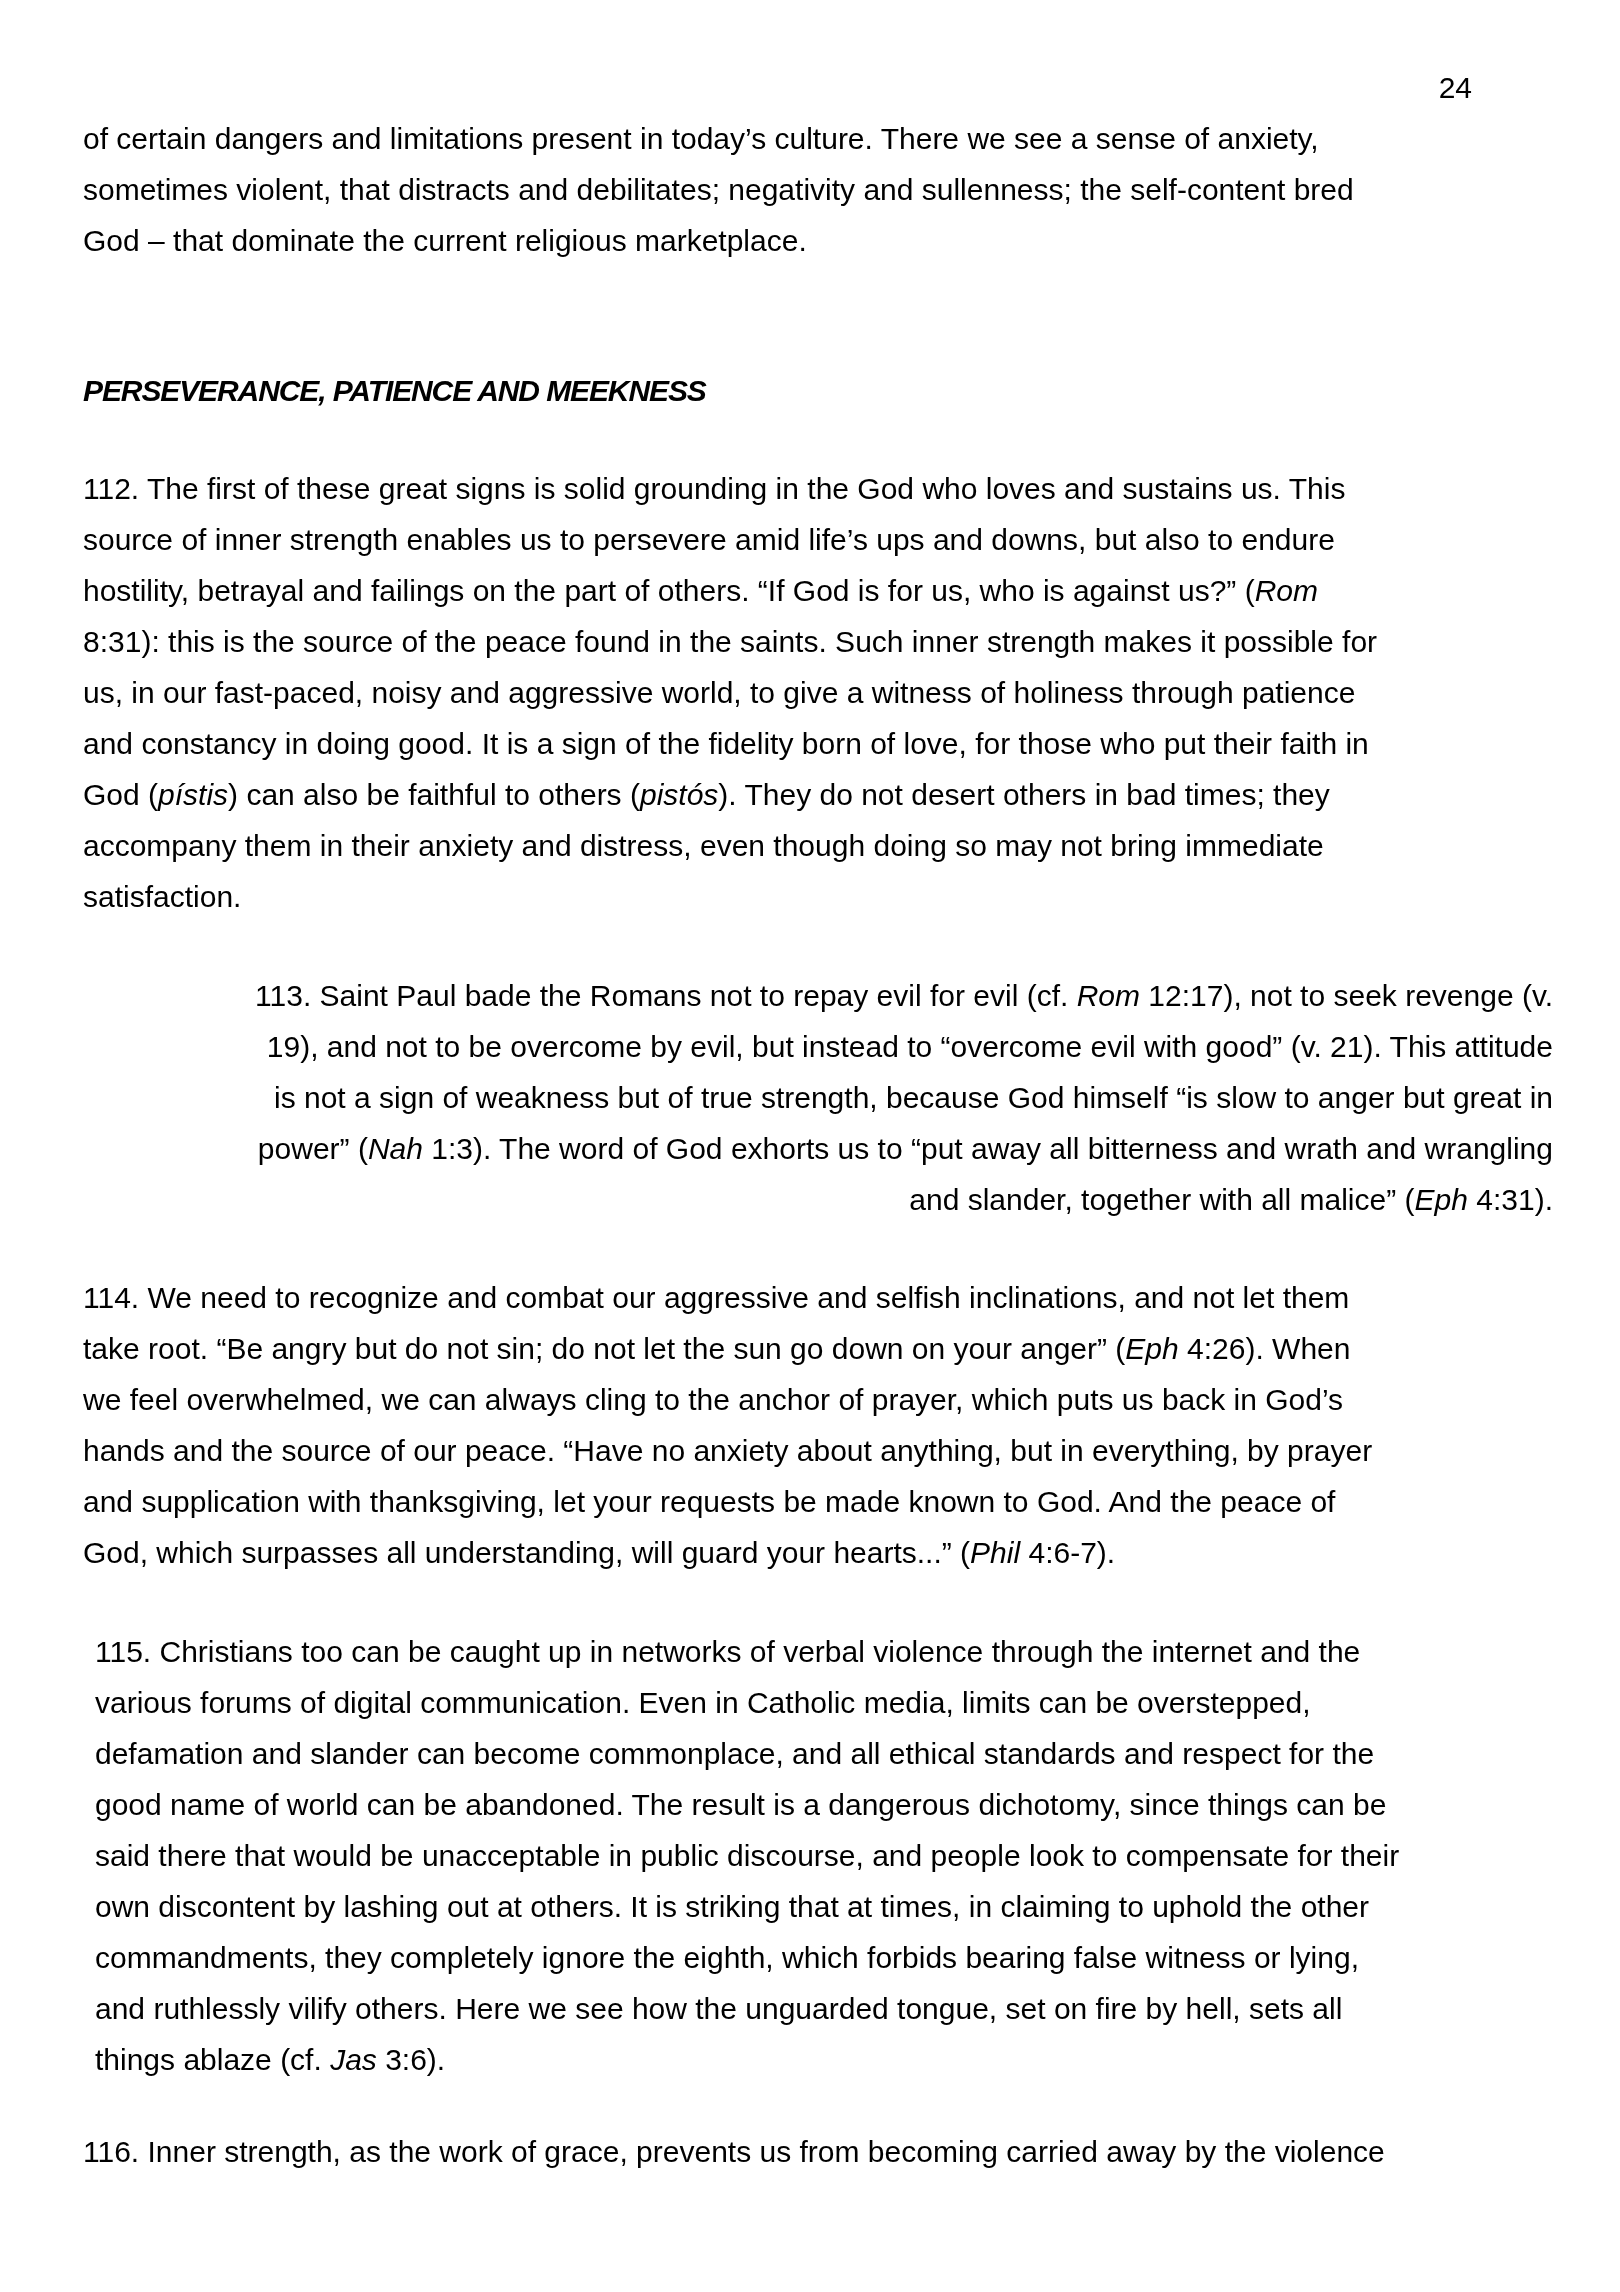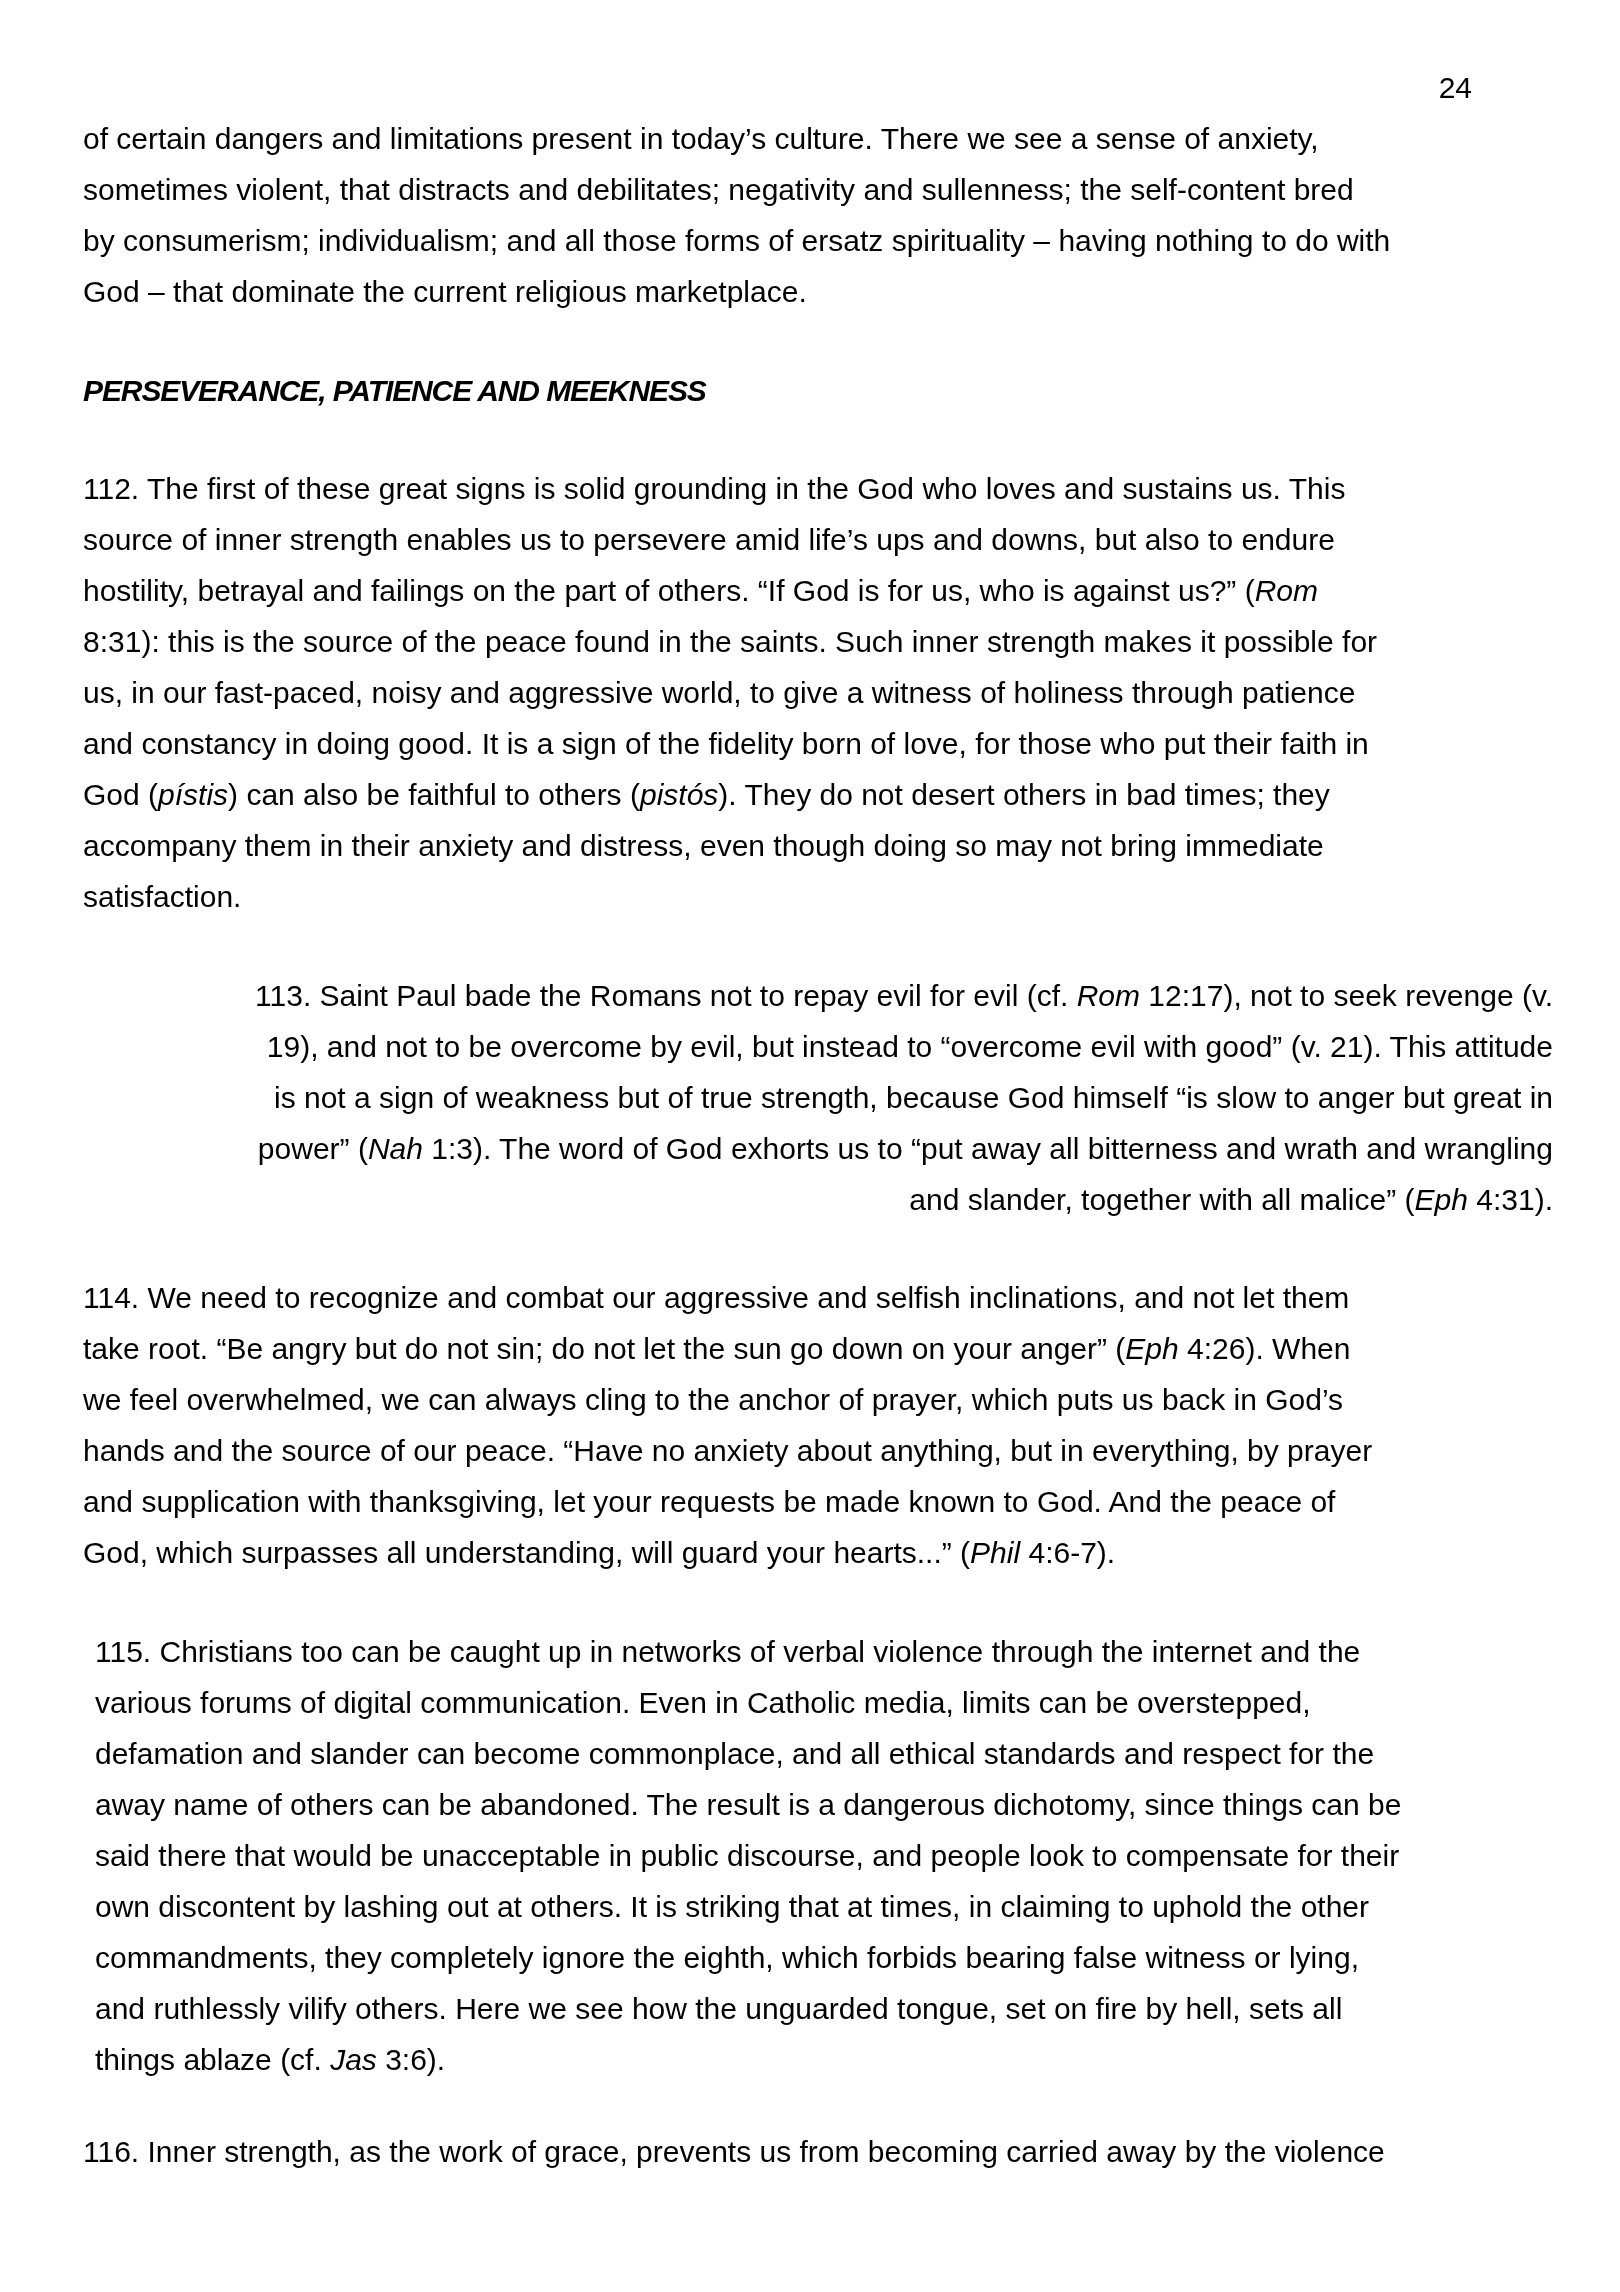--- a/index.html
+++ b/index.html
@@ -24,21 +24,20 @@
     em { font-style: italic; }
   </style>
 </head>
 <body>
 
 <div class="page-number">24</div>
 
 <div class="block" style="top:113px;">
   <span class="line">of certain dangers and limitations present in today’s culture. There we see a sense of anxiety,</span>
   <span class="line">sometimes violent, that distracts and debilitates; negativity and sullenness; the self-content bred</span>
-  <span class="line">by consumerism; individualism; and all those forms of ersatz spirituality – having nothing to do with</span>
   <span class="line">God – that dominate the current religious marketplace.</span>
 </div>
 
 <div class="block heading" style="top:365px;">PERSEVERANCE, PATIENCE AND MEEKNESS</div>
 
 <div class="block" style="top:463px;">
   <span class="line"><span>112. The first of these great signs is solid grounding in the God who loves and sustains us. This</span></span>
   <span class="line"><span>source of inner strength enables us to persevere amid life’s ups and downs, but also to endure</span></span>
   <span class="line"><span>hostility, betrayal and failings on the part of others. “If God is for us, who is against us?” (</span><em>Rom</em></span>
   <span class="line"><span>8:31): this is the source of the peace found in the saints. Such inner strength makes it possible for</span></span>
@@ -63,21 +62,21 @@
   <span class="line"><span>we feel overwhelmed, we can always cling to the anchor of prayer, which puts us back in God’s</span></span>
   <span class="line"><span>hands and the source of our peace. “Have no anxiety about anything, but in everything, by prayer</span></span>
   <span class="line"><span>and supplication with thanksgiving, let your requests be made known to God. And the peace of</span></span>
   <span class="line"><span>God, which surpasses all understanding, will guard your hearts...” (</span><em>Phil</em><span> 4:6-7).</span></span>
 </div>
 
 <div class="block" style="top:1626px;margin-left:12px;">
   <span class="line"><span>115. Christians too can be caught up in networks of verbal violence through the internet and the</span></span>
   <span class="line"><span>various forums of digital communication. Even in Catholic media, limits can be overstepped,</span></span>
   <span class="line"><span>defamation and slander can become commonplace, and all ethical standards and respect for the</span></span>
-  <span class="line"><span>away name of others can be abandoned. The result is a dangerous dichotomy, since things can be</span></span>
+  <span class="line"><span>good name of world can be abandoned. The result is a dangerous dichotomy, since things can be</span></span>
   <span class="line"><span>said there that would be unacceptable in public discourse, and people look to compensate for their</span></span>
   <span class="line"><span>own discontent by lashing out at others. It is striking that at times, in claiming to uphold the other</span></span>
   <span class="line"><span>commandments, they completely ignore the eighth, which forbids bearing false witness or lying,</span></span>
   <span class="line"><span>and ruthlessly vilify others. Here we see how the unguarded tongue, set on fire by hell, sets all</span></span>
   <span class="line"><span>things ablaze (cf. </span><em>Jas</em><span> 3:6).</span></span>
 </div>
 
 <div class="block" style="top:2126px;">
   <span class="line"><span>116. Inner strength, as the work of grace, prevents us from becoming carried away by the violence</span></span>
 </div>

